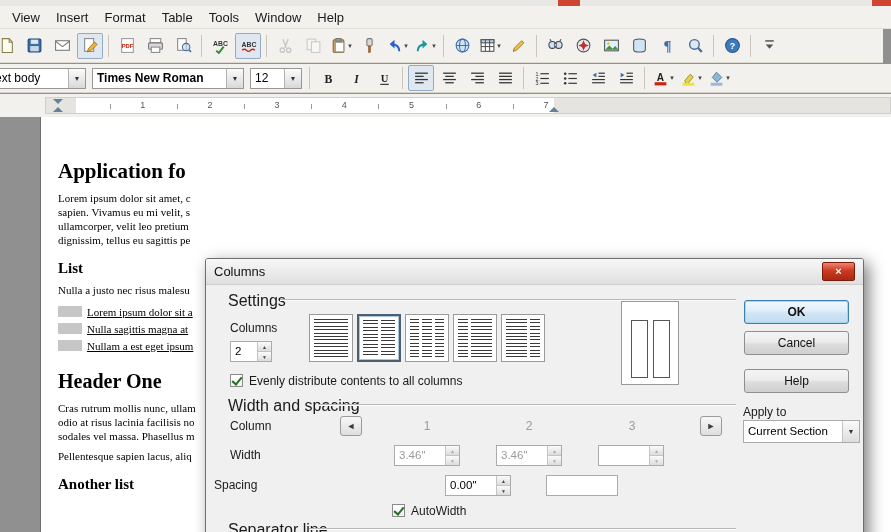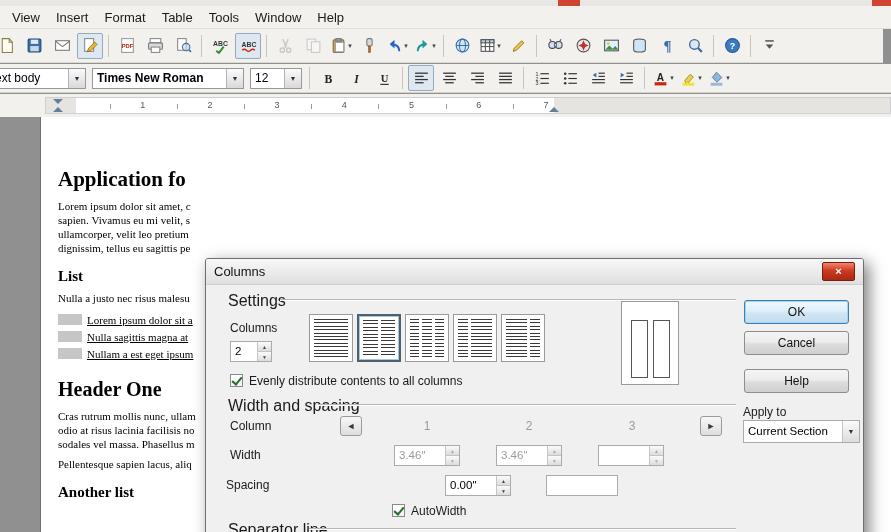--- a/index.html
+++ b/index.html
@@ -39,21 +39,21 @@
   .ruler-num{position:absolute;top:2px;font-size:9px;color:#555;}
   .ruler-tick{position:absolute;top:6px;width:1px;height:5px;background:#999;}
   .ind{position:absolute;width:0;height:0;}
   .ind-top{top:1px;border-left:5px solid transparent;border-right:5px solid transparent;border-top:5px solid #64809c;}
   .ind-bot{bottom:1px;border-left:5px solid transparent;border-right:5px solid transparent;border-bottom:5px solid #64809c;}
 
   
   #docarea{position:absolute;left:0;top:117px;width:891px;bottom:0;background:#909090;}
   #page{position:absolute;left:40px;top:0;right:0;bottom:0;background:#fff;border-left:1px solid #6f6f6f;}
   #doc-content{position:absolute;left:17px;top:42px;width:150px;overflow:hidden;color:#000;}
-  .doc-h1{font:bold 21px/25px "Liberation Serif",serif;margin:8px 0 7px;white-space:nowrap;}
+  .doc-h1{font:bold 21px/25px "Liberation Serif",serif;margin:0 0 7px;white-space:nowrap;}
   .doc-h1b{font:bold 20px/25px "Liberation Serif",serif;margin:15px 0 7px;white-space:nowrap;}
   .doc-h2{font:bold 15px/17px "Liberation Serif",serif;margin:13px 0 6px;white-space:nowrap;}
   .doc-para{margin:0 0 6px;}
   .doc-line{font:11px/14px "Liberation Serif",serif;white-space:nowrap;}
   .doc-li{display:flex;align-items:center;gap:5px;height:17px;}
   .doc-li .ph{width:24px;height:11px;background:#c6c6c6;flex:none;}
   .doc-li .t{font:11px/14px "Liberation Serif",serif;text-decoration:underline;white-space:nowrap;}
 
   
   #dialog{position:absolute;left:205px;top:141px;width:659px;height:391px;background:#f0f0f0;
@@ -88,21 +88,21 @@
   #preview{position:absolute;left:415px;top:42px;width:58px;height:84px;background:#fff;
           border:1px solid #9a9a9a;box-sizing:border-box;display:flex;gap:5px;justify-content:center;align-items:flex-end;padding-bottom:6px;}
   .pv-col{width:17px;height:58px;border:1px solid #555;background:#fff;box-sizing:border-box;}
   .nav-btn{position:absolute;width:22px;height:20px;border:1px solid #9a9a9a;border-radius:3px;
           background:linear-gradient(#f7f7f7,#dedede);display:flex;align-items:center;justify-content:center;
           font-size:9px;color:#3a3a3a;box-sizing:border-box;}
   .colnum{position:absolute;width:22px;text-align:center;font-size:12px;color:#9b9b9b;}
   .dlg-btn{position:absolute;left:538px;width:105px;height:24px;border:1px solid #8e8e8e;border-radius:3px;
           background:linear-gradient(#f4f4f4 0%,#ececec 45%,#ddd 55%,#cfcfcf 100%);
           font-size:12px;color:#111;display:flex;align-items:center;justify-content:center;box-sizing:border-box;}
-  .dlg-btn.default{border-color:#3c7fb1;box-shadow:0 0 0 1px #a9d4f0 inset;background:linear-gradient(#f0f8fe 0%,#e0effa 45%,#cfe5f4 55%,#c2dcef 100%);}
+  .dlg-btn.default{border-color:#3c7fb1;box-shadow:0 0 0 1px #a9d4f0 inset;background:linear-gradient(#f0f8fe 0%,#e0effa 45%,#cfe5f4 55%,#c2dcef 100%);font-weight:bold;}
 </style>
 </head>
 <body>
 
 <div id="sliver">
   <div class="red-bit" style="left:558px;width:22px;"></div>
   <div class="red-bit" style="left:872px;width:19px;"></div>
 </div>
 
 <div id="menubar">
@@ -661,21 +661,21 @@
         </span>
     </div>
     <div class="spin dis" style="left:392px;top:186px;width:66px;">
       <span class="val"></span>
       <span class="btns">
           <span class="su">▲</span>
           <span class="sd">▼</span>
         </span>
     </div>
 
-    <span class="lbl" style="left:20px;top:219px;">Spacing</span>
+    <span class="lbl" style="left:8px;top:219px;">Spacing</span>
     <div class="spin" style="left:239px;top:216px;width:66px;">
       <span class="val">0.00"</span>
       <span class="btns">
           <span class="su">▲</span>
           <span class="sd">▼</span>
         </span>
     </div>
     <div class="spin dis" style="left:340px;top:216px;width:72px;">
       <span class="val"></span>
     </div>

